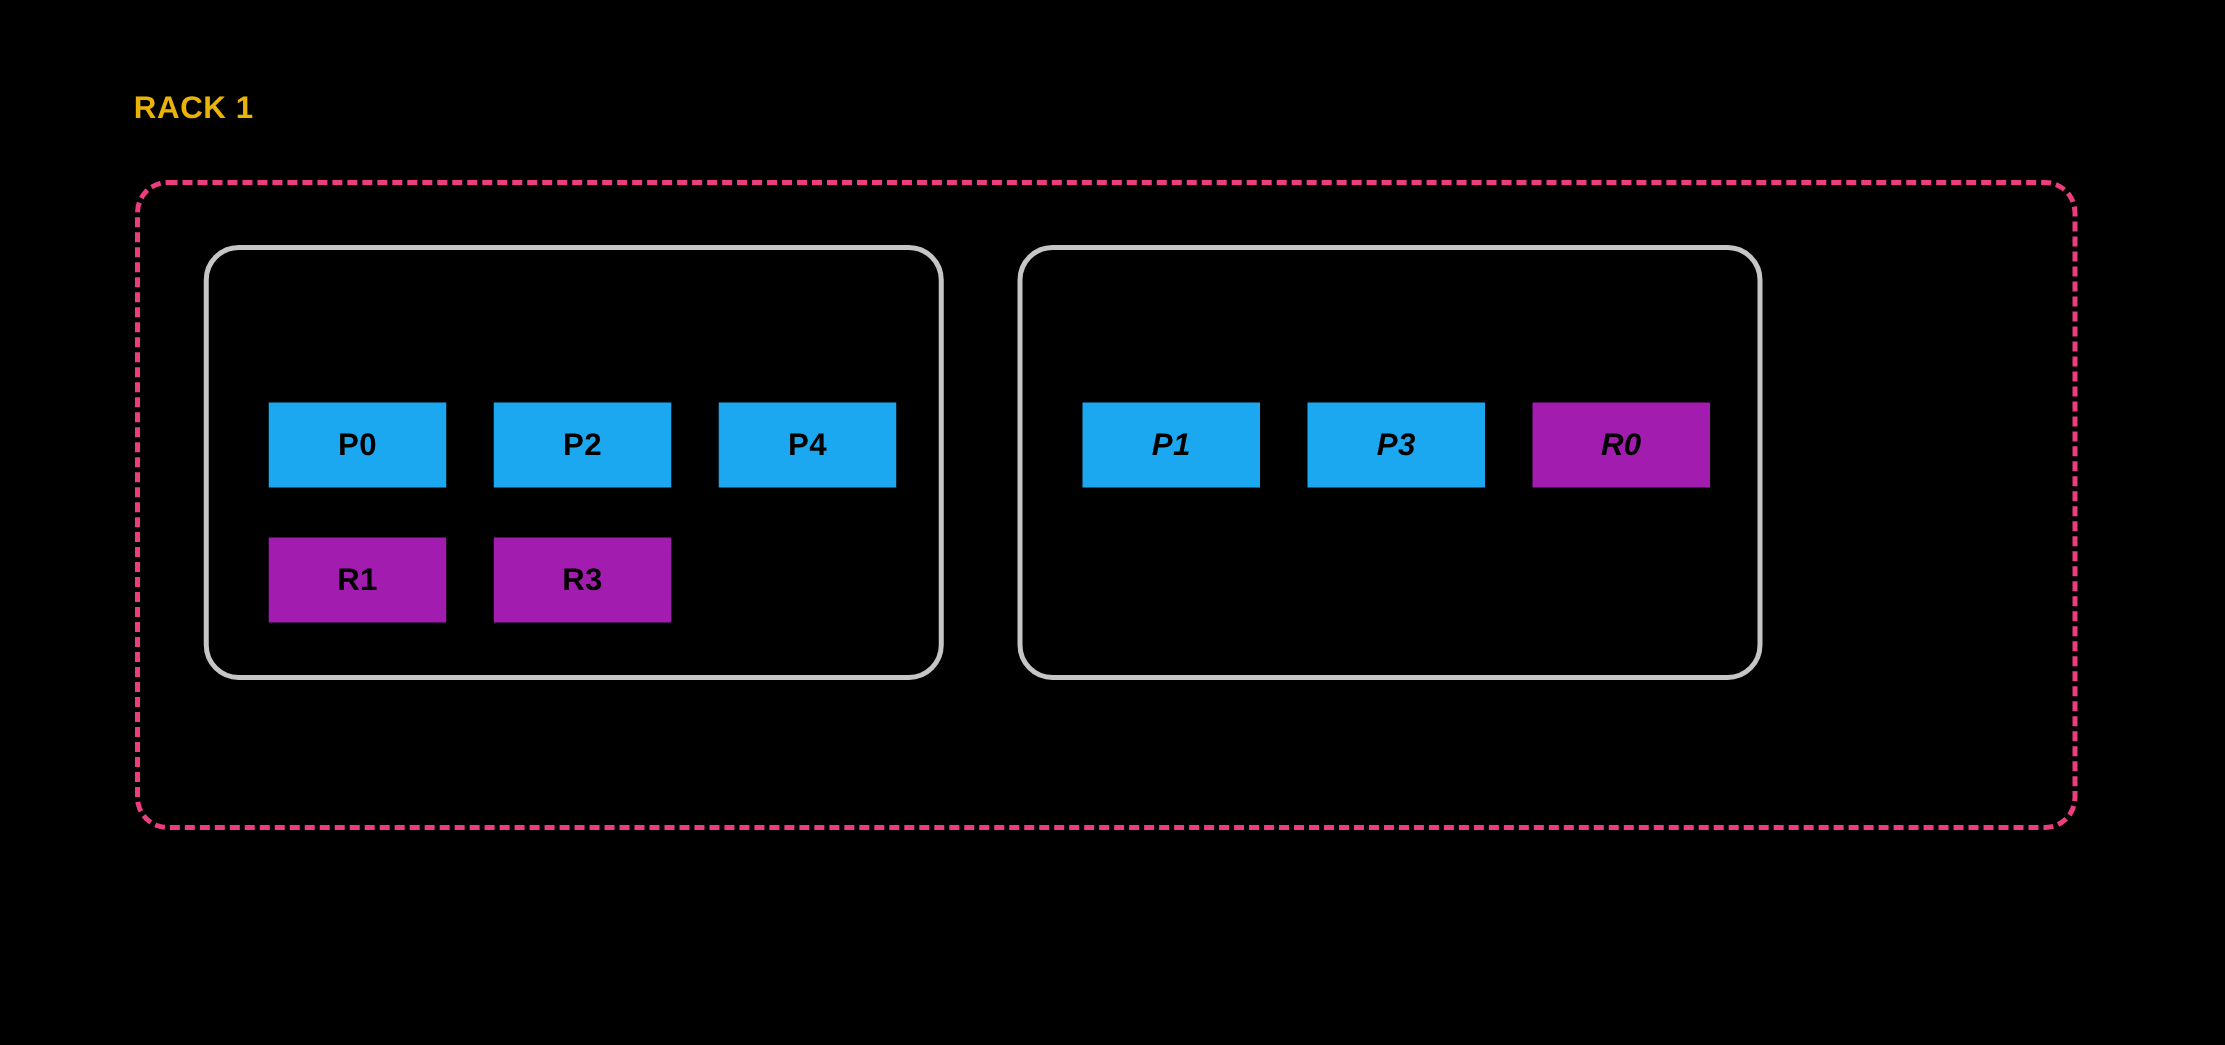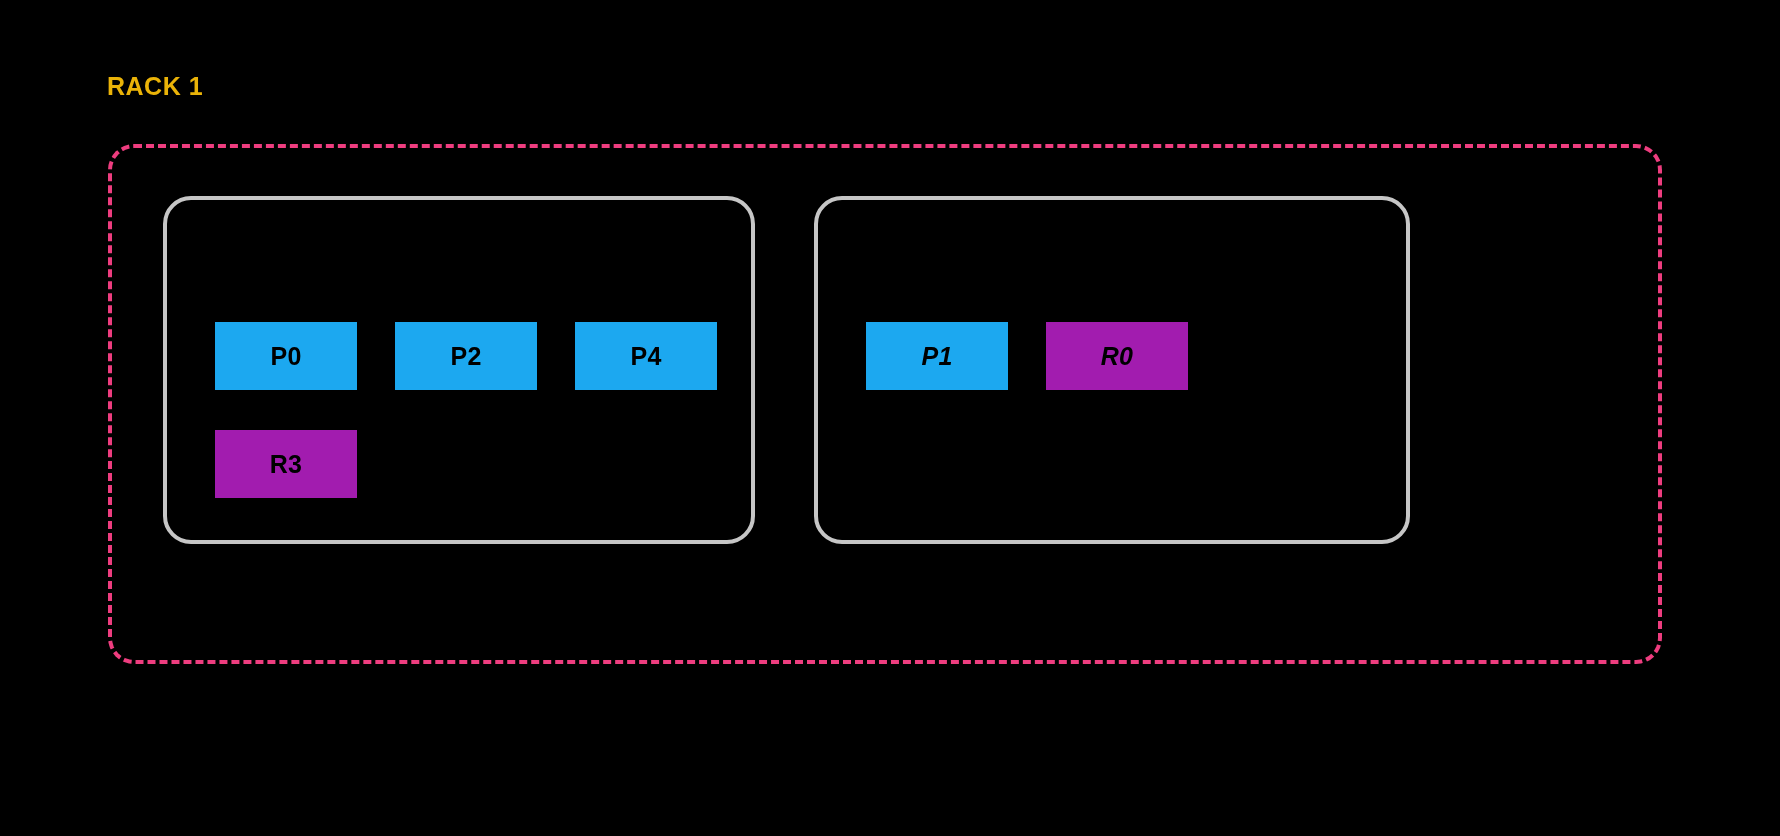--- a/index.html
+++ b/index.html
@@ -99,30 +99,32 @@
   <div class="rack-boundary"></div>
 
   <div class="node node-left">
     <div class="slot-grid">
       <div class="slot-row">
         <div class="slot primary">P0</div>
         <div class="slot primary">P2</div>
         <div class="slot primary">P4</div>
       </div>
       <div class="slot-row">
+        <div class="slot replica">R1</div>
         <div class="slot replica">R3</div>
         <div class="slot empty"></div>
       </div>
     </div>
   </div>
 
   <div class="node node-right">
     <div class="slot-grid">
       <div class="slot-row">
         <div class="slot primary">P1</div>
+        <div class="slot primary">P3</div>
         <div class="slot replica">R0</div>
       </div>
       <div class="slot-row">
         <div class="slot empty"></div>
       </div>
     </div>
   </div>
 
 </div>
 

